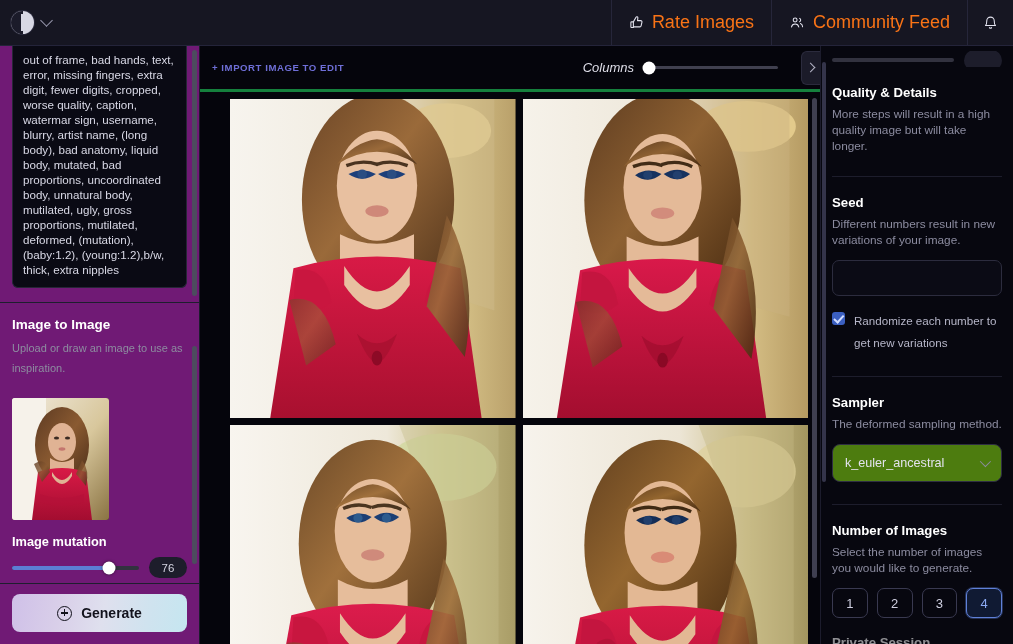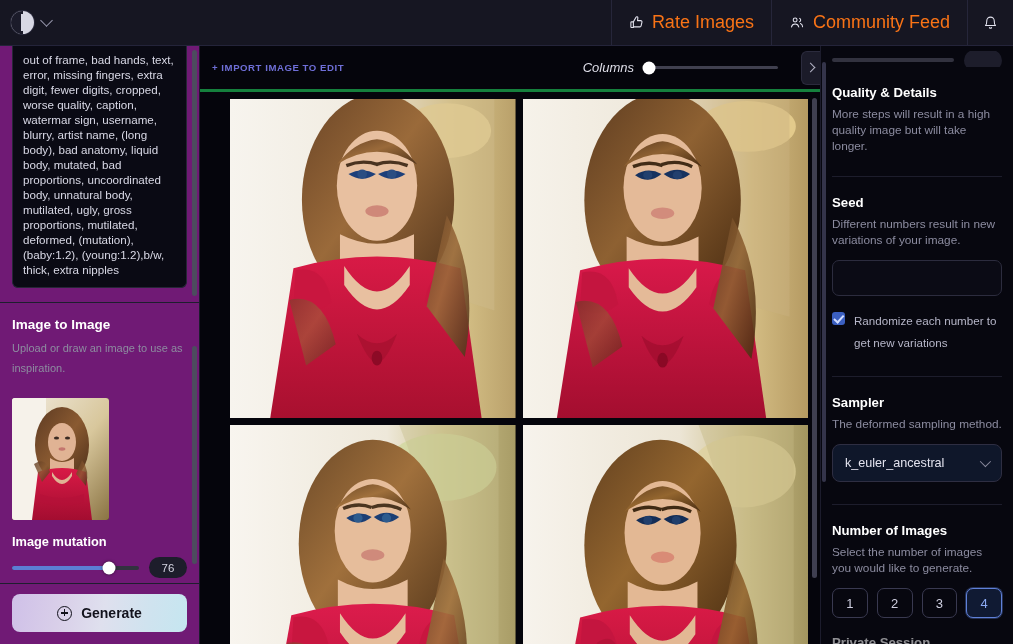--- a/index.html
+++ b/index.html
@@ -201,21 +201,21 @@
   .cbox {
     width: 13px; height: 13px; border-radius: 3px; background: #3b5fc0;
     flex: 0 0 13px; margin-top: 2px; position: relative; cursor: pointer;
   }
   .cbox::after {
     content:""; position:absolute; left:3.6px; top:1.2px; width:4px; height:7.5px;
     border-right: 2px solid #cfdcff; border-bottom: 2px solid #cfdcff; transform: rotate(42deg);
   }
   .check-txt { font-size: 11.6px; line-height: 22px; color: #b6b6c8; }
   .select-box {
-    width: 100%; height: 38px; border-radius: 8px; background: #0f172a;
+    width: 100%; height: 38px; border-radius: 8px; background: #4d7c0f;
     border: 1px solid #2e2e42; display: flex; align-items: center;
     padding: 0 12px; cursor: pointer; position: relative;
   }
   .select-val { font-size: 12.6px; color: #e3e3ee; }
   .sel-chev {
     position: absolute; right: 13px; width: 8px; height: 8px;
     border-right: 1.5px solid #8b8b9e; border-bottom: 1.5px solid #8b8b9e;
     transform: rotate(45deg) translateY(-2px);
   }
   .num-row { display: flex; gap: 9px; }

